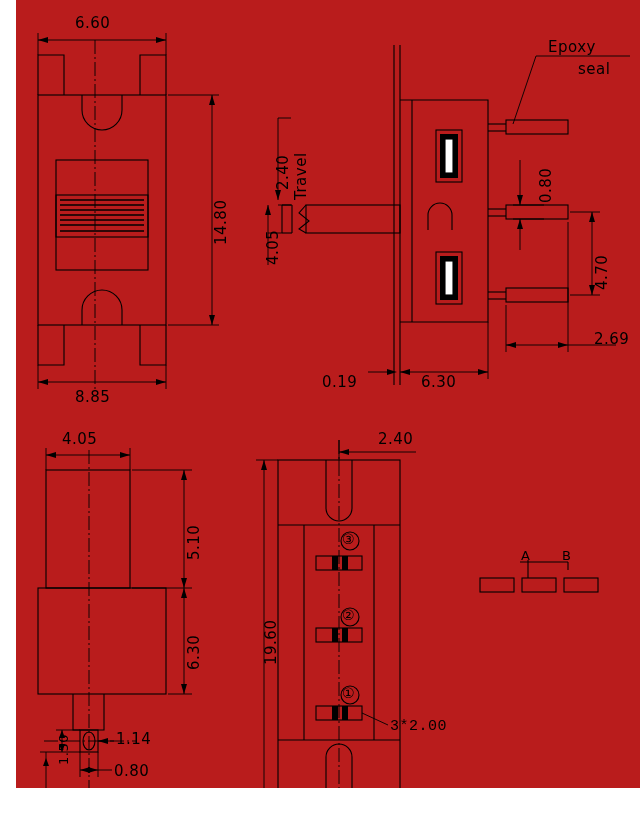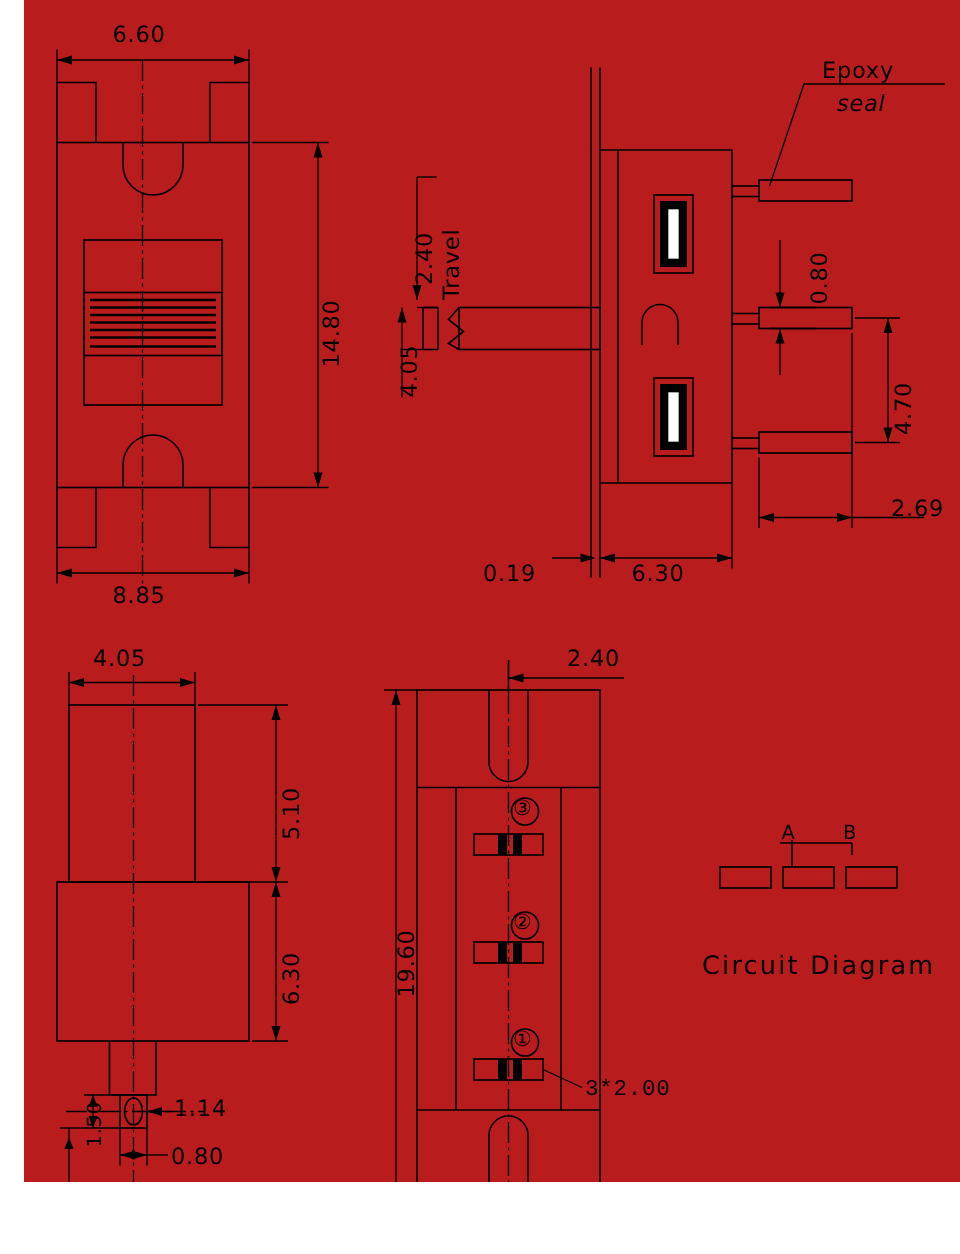--- a/index.html
+++ b/index.html
@@ -331,34 +331,33 @@
 
   <div class="lbl vert" style="left:258px; top:190px;">2.40</div>
   <div class="lbl vert" style="left:276px; top:200px;">Travel</div>
   <div class="lbl vert" style="left:248px; top:265px;">4.05</div>
   <div class="lbl vert" style="left:521px; top:203px;">0.80</div>
   <div class="lbl vert" style="left:577px; top:290px;">4.70</div>
   <div class="lbl" style="left:578px; top:330px;">2.69</div>
   <div class="lbl" style="left:306px; top:373px;">0.19</div>
   <div class="lbl" style="left:405px; top:373px;">6.30</div>
   <div class="lbl" style="left:532px; top:38px;">Epoxy</div>
-  <div class="lbl" style="left:542px; top:60px;font-style:italic;">seal</div>
+  <div class="lbl" style="left:562px; top:60px;">seal</div>
 
   <div class="lbl" style="left:46px; top:430px;">4.05</div>
   <div class="lbl vert" style="left:169px; top:560px;">5.10</div>
   <div class="lbl vert" style="left:169px; top:670px;">6.30</div>
   <div class="lbl" style="left:100px; top:730px;">1.14</div>
   <div class="lbl vert small" style="left:40px; top:765px;">1.50</div>
   <div class="lbl" style="left:98px; top:762px;">0.80</div>
   <div class="lbl vert small" style="left:20px; top:822px;">0.60</div>
 
   <div class="lbl" style="left:362px; top:430px;">2.40</div>
   <div class="lbl vert" style="left:246px; top:665px;">19.60</div>
   <div class="lbl" style="left:374px; top:718px;font-family:Liberation Mono, monospace;">3*2.00</div>
   <div class="lbl" style="left:326px; top:531px; font-size:14px;">③</div>
   <div class="lbl" style="left:326px; top:607px; font-size:14px;">②</div>
   <div class="lbl" style="left:326px; top:685px; font-size:14px;">①</div>
 
   <div class="lbl small" style="left:505px; top:548px;">A</div>
   <div class="lbl small" style="left:546px; top:548px;">B</div>
-  <div class="lbl cd" style="left:452px; top:634px;">Circuit  Diagram</div>
 
 </div>
 
 </body></html>

